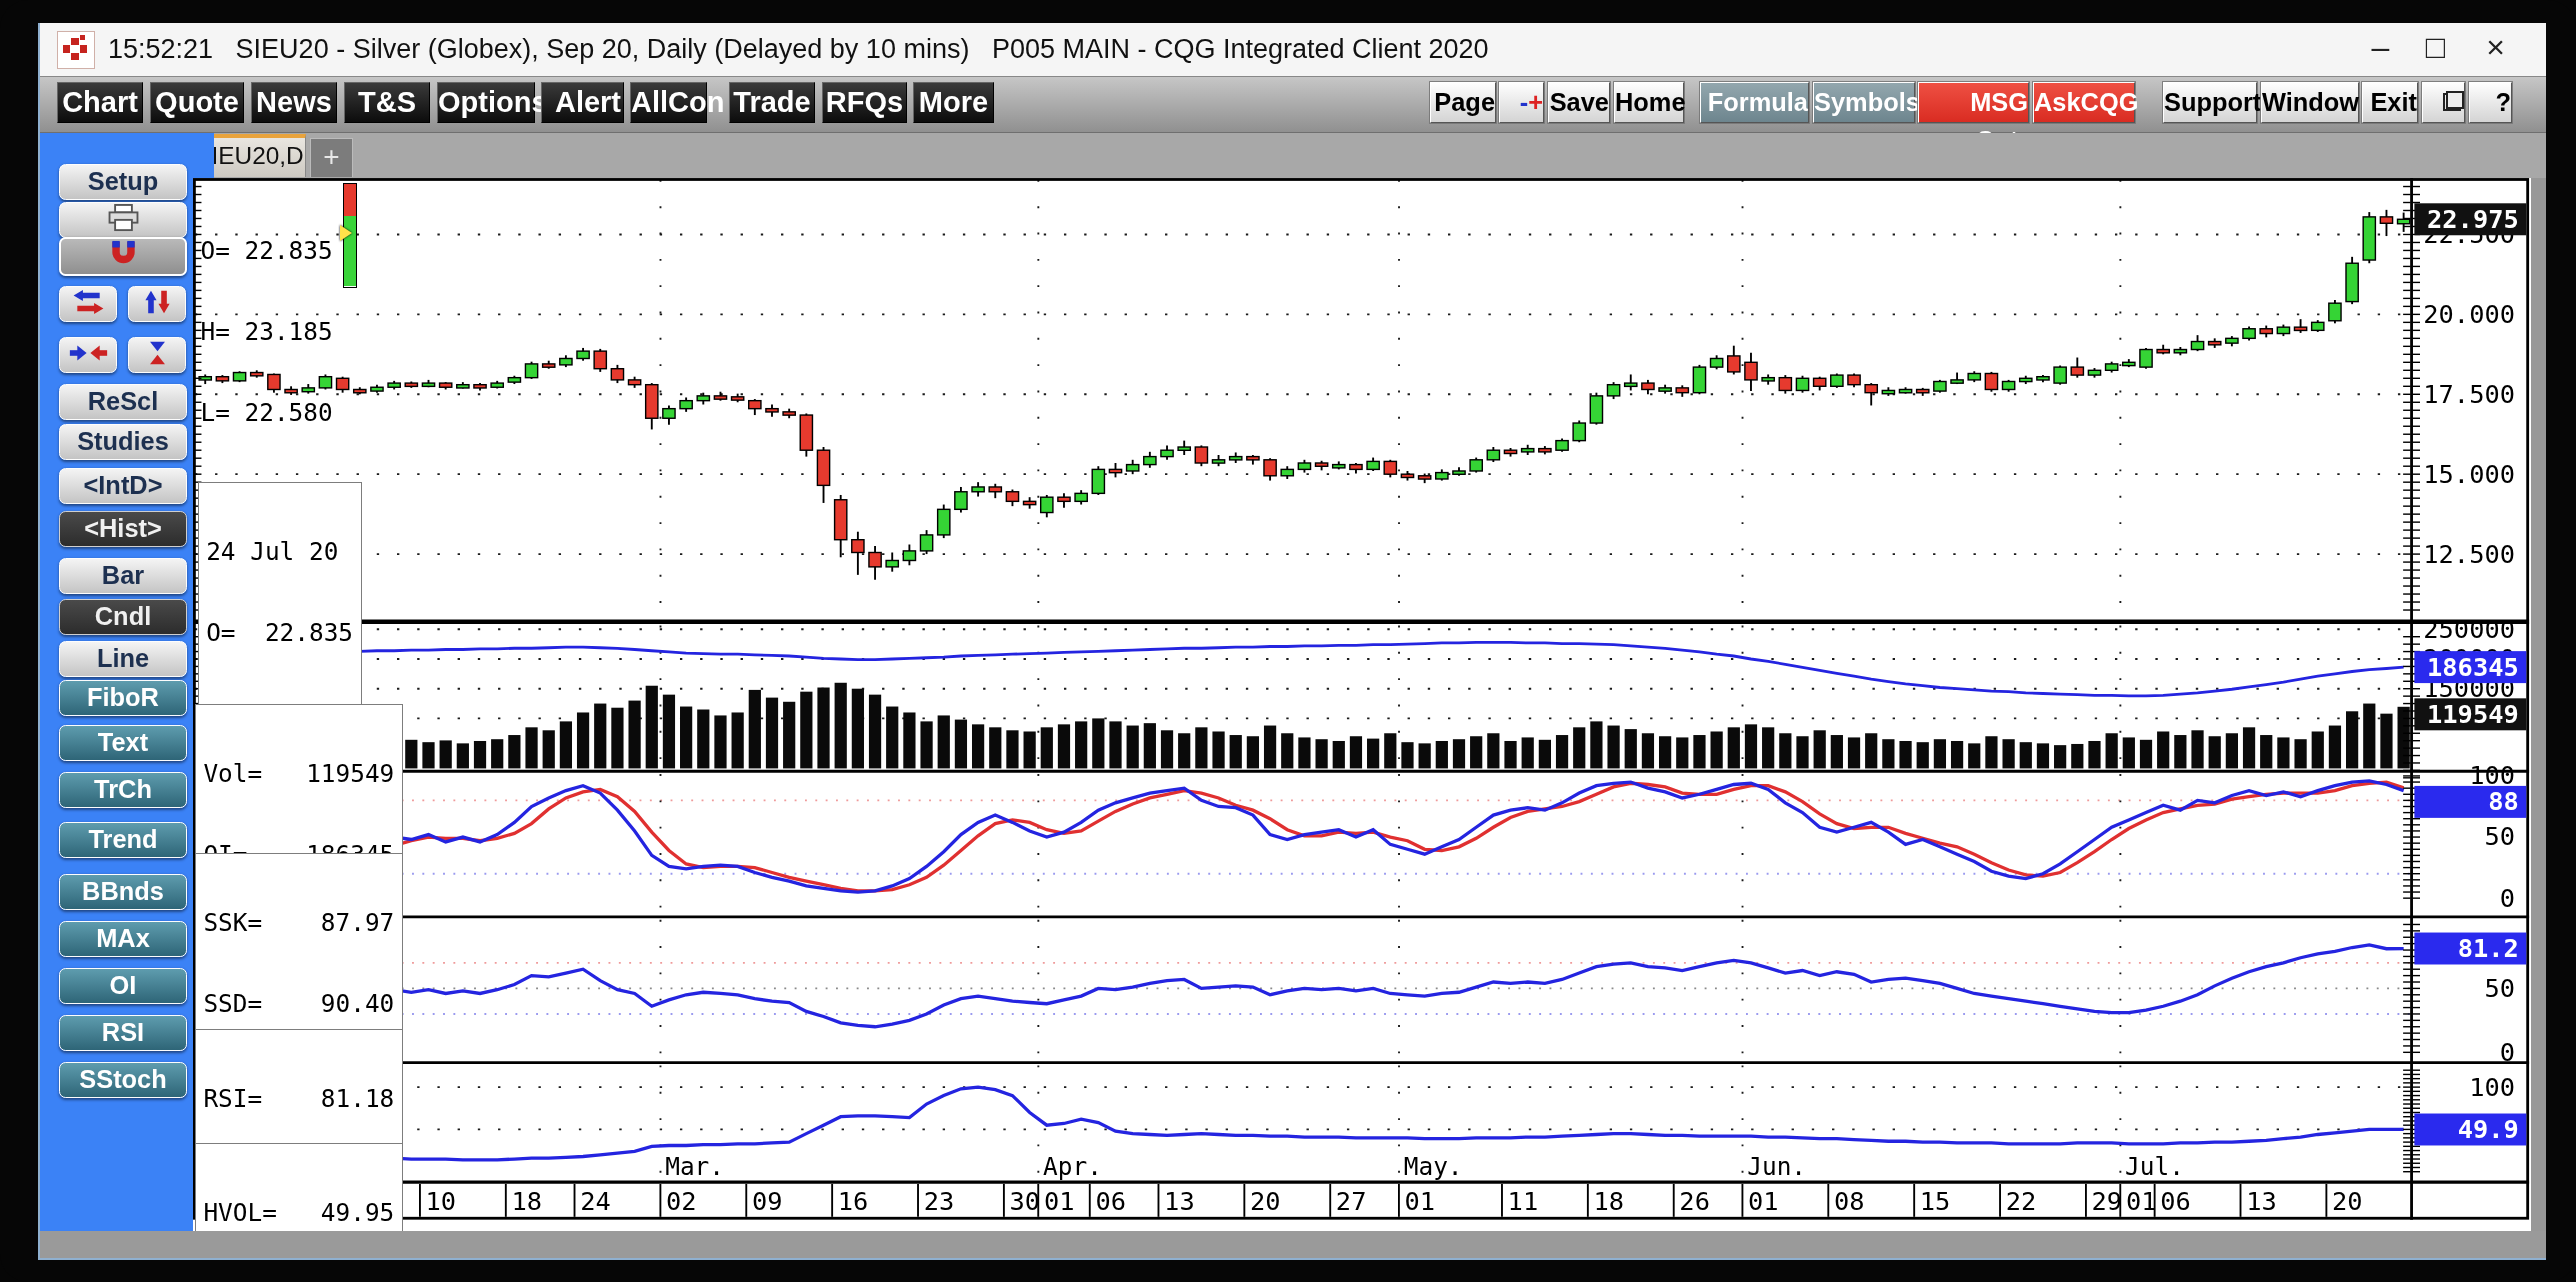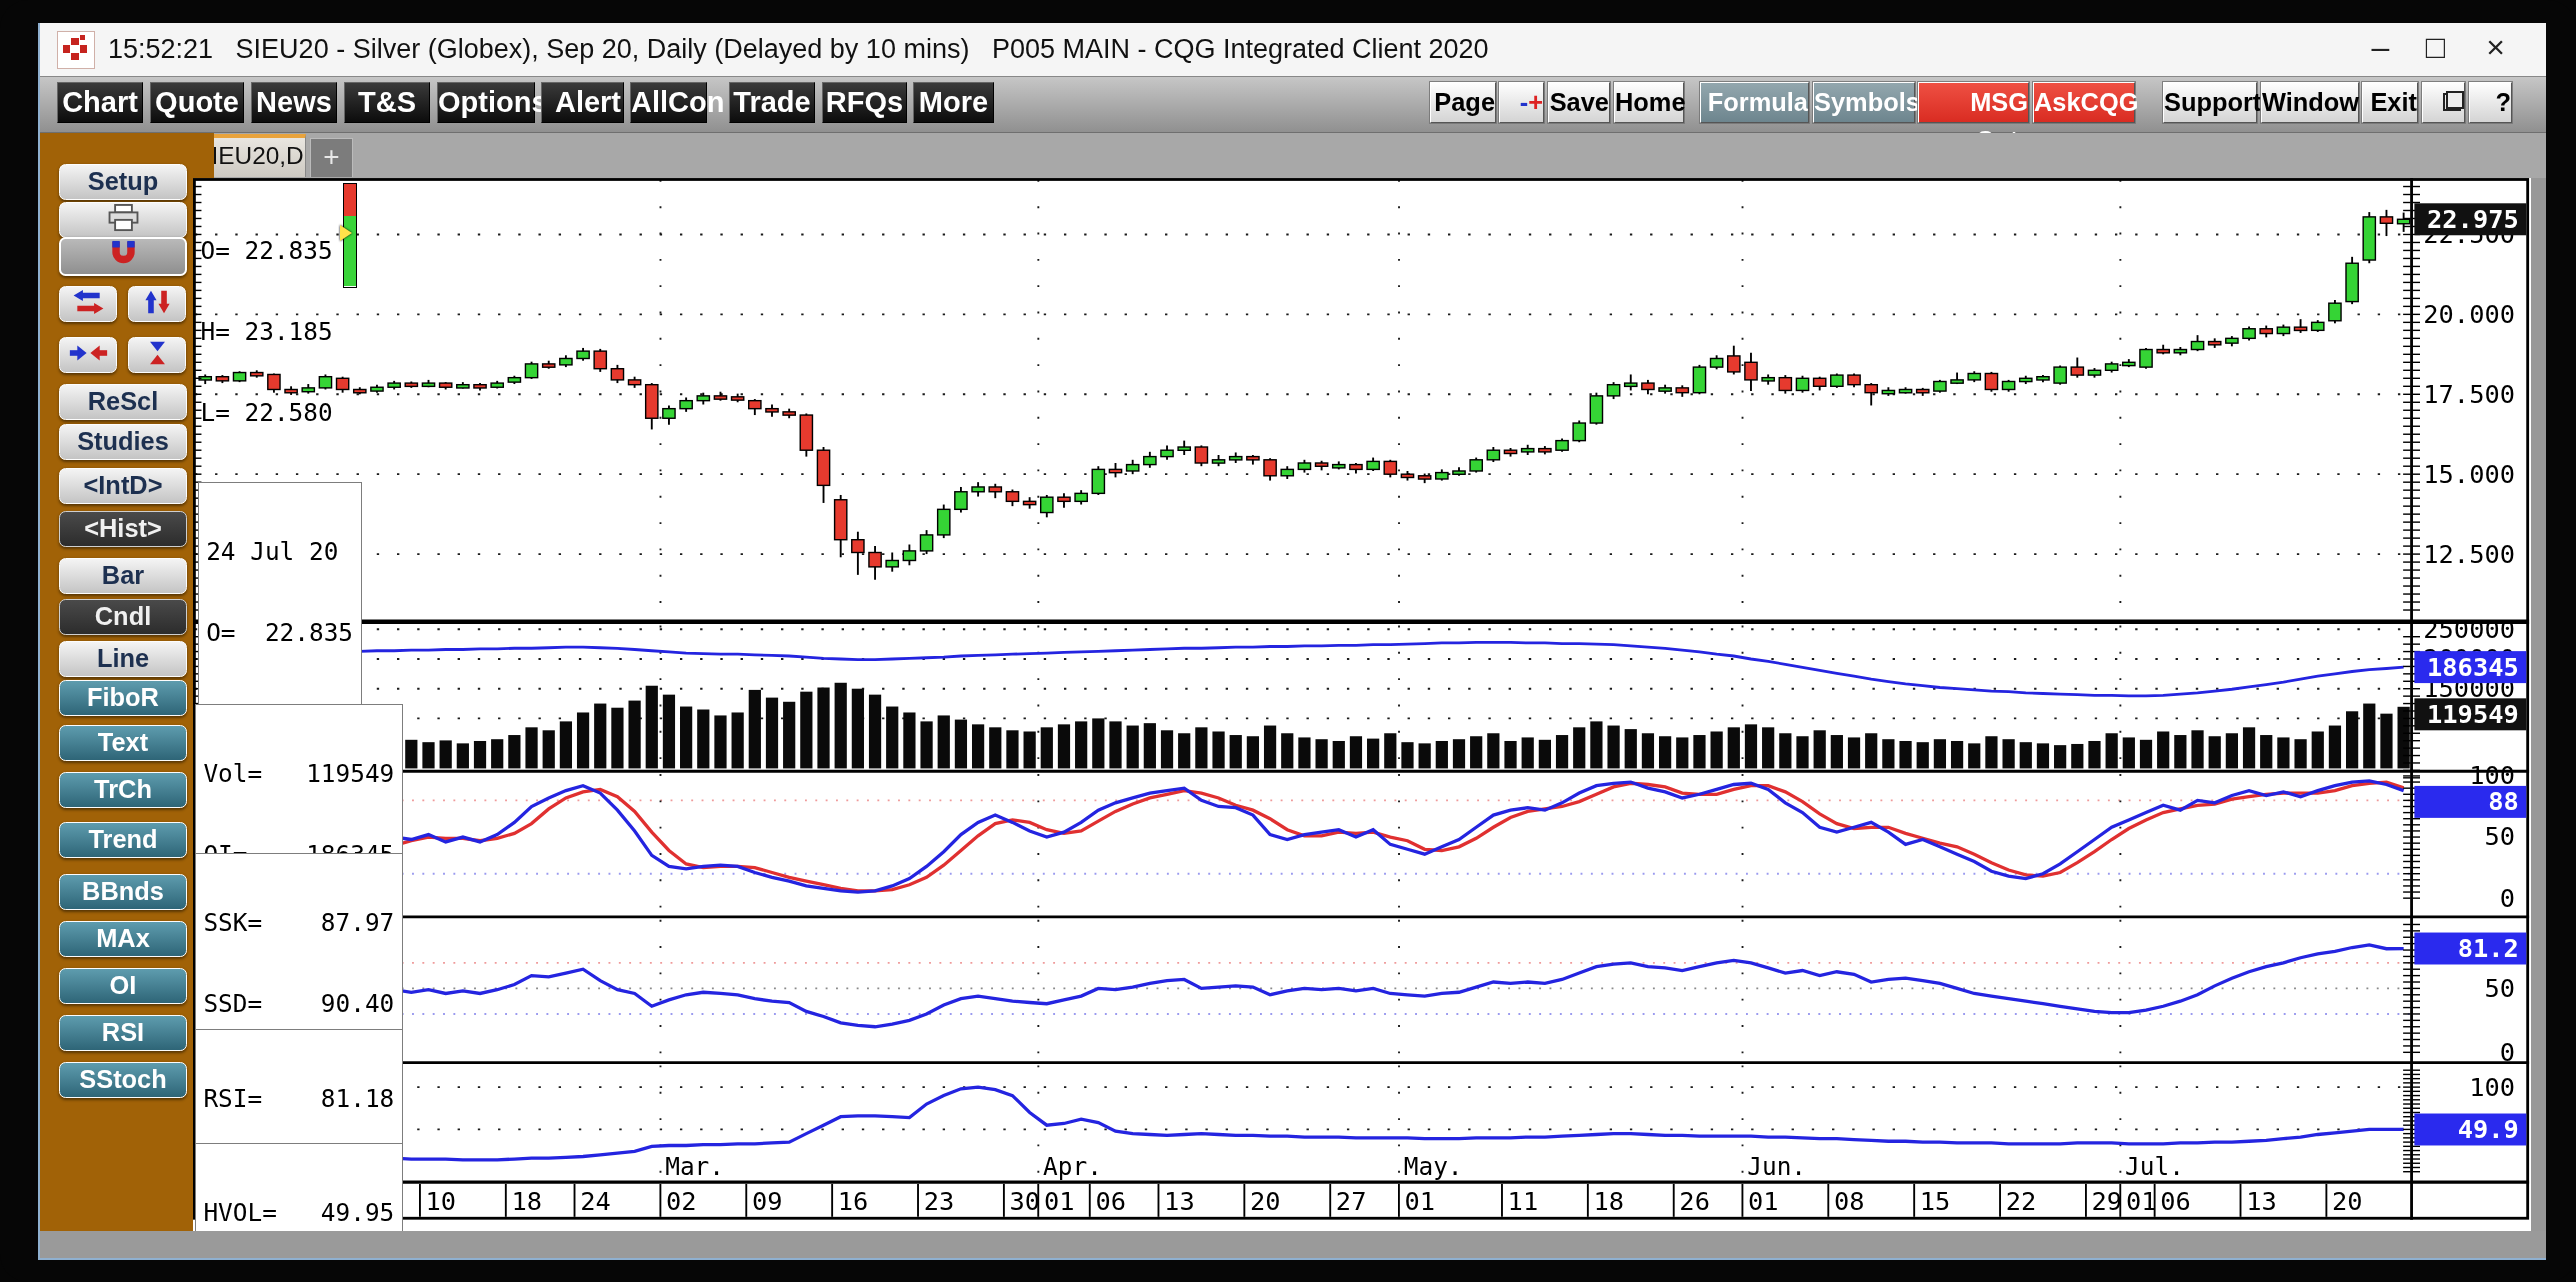--- a/index.html
+++ b/index.html
@@ -26,21 +26,21 @@
   .tbR.slate{background:linear-gradient(#93a7ae,#6d858e);color:#fff;}
   .tbR.red{background:linear-gradient(#ef5043,#d92c22);color:#fff;}
   
   #tabrow{position:absolute;left:0;top:110px;width:100%;height:45px;background:#a8a8a8;}
   #tab-active{position:absolute;left:153px;top:1.9px;width:113px;height:43px;background:linear-gradient(#e9e6e0,#cdc9c2);
     border:1.9px solid #888;border-bottom:none;border-top:4.7px solid #e8a33d;box-sizing:border-box;
     text-align:center;line-height:36px;font-size:24.4px;color:#111;}
   #tab-add{position:absolute;left:270px;top:5.6px;width:43px;height:39px;background:#7c7c7c;border:1.9px solid #bbb;
     border-bottom:none;box-sizing:border-box;text-align:center;line-height:36px;font-size:28px;color:#e8e8e8;}
   
-  #sidebar{position:absolute;left:0;top:110px;width:174px;height:1104px;background:#a16207;}
+  #sidebar{position:absolute;left:0;top:110px;width:174px;height:1104px;background:#3b82f6;}
   .sb{position:absolute;left:19px;width:128px;height:36px;border-radius:6.6px;box-sizing:border-box;
     font-size:25.4px;font-weight:bold;text-align:center;line-height:32px;
     border:1.9px solid #fdfdfd;box-shadow:0 1.9px 2.8px rgba(0,0,0,.45);}
   .sb.light{background:linear-gradient(#f4f4f4,#c4c4c4);color:#1d3050;}
   .sb.dark{background:linear-gradient(#4a4a4a,#2c2c2c);color:#f0f0f0;border-color:#cfcfcf;}
   .sb.teal{background:linear-gradient(#5e9cae,#2e6577);color:#fff;}
   .sb.selected{background:linear-gradient(#b9b9b9,#8f8f8f);border:2.8px solid #fff;}
   .sb.half{width:58px;}
   
   #chartwrap{position:absolute;left:153px;top:155px;width:2353px;height:1053px;background:#fff;}

